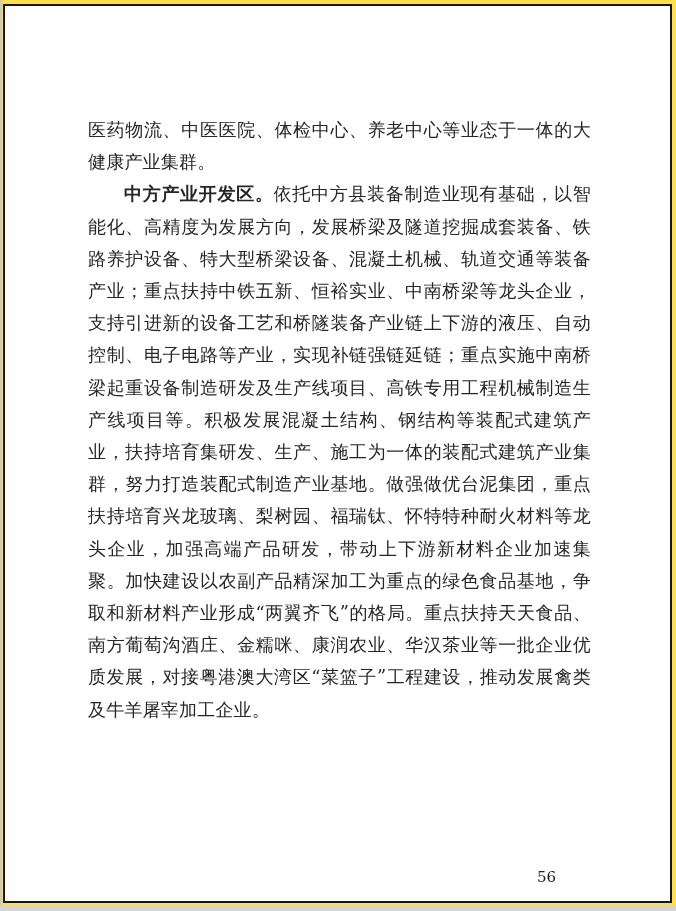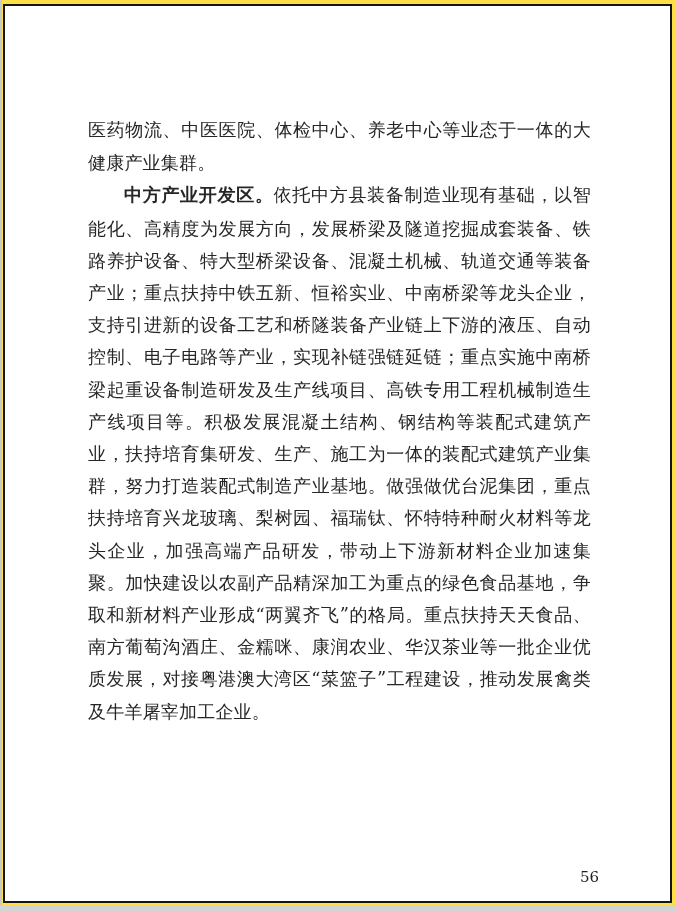--- a/index.html
+++ b/index.html
@@ -51,25 +51,25 @@
   }
   .content p {
     margin: 0;
     padding: 0;
   }
   .content p.indent {
     text-indent: 2em;
   }
   .lead {
     font-weight: bold;
-    font-family: Liberation Mono, monospace;
+    font-family: Liberation Serif, serif;
   }
   .page-number {
     position: absolute;
-    left: 580px;
+    left: 537px;
     top: 868px;
     font-size: 15px;
     color: #222222;
     font-family: "DejaVu Serif", "Liberation Serif", serif;
   }
 </style>
 </head>
 <body>
 
 <div class="stage">

